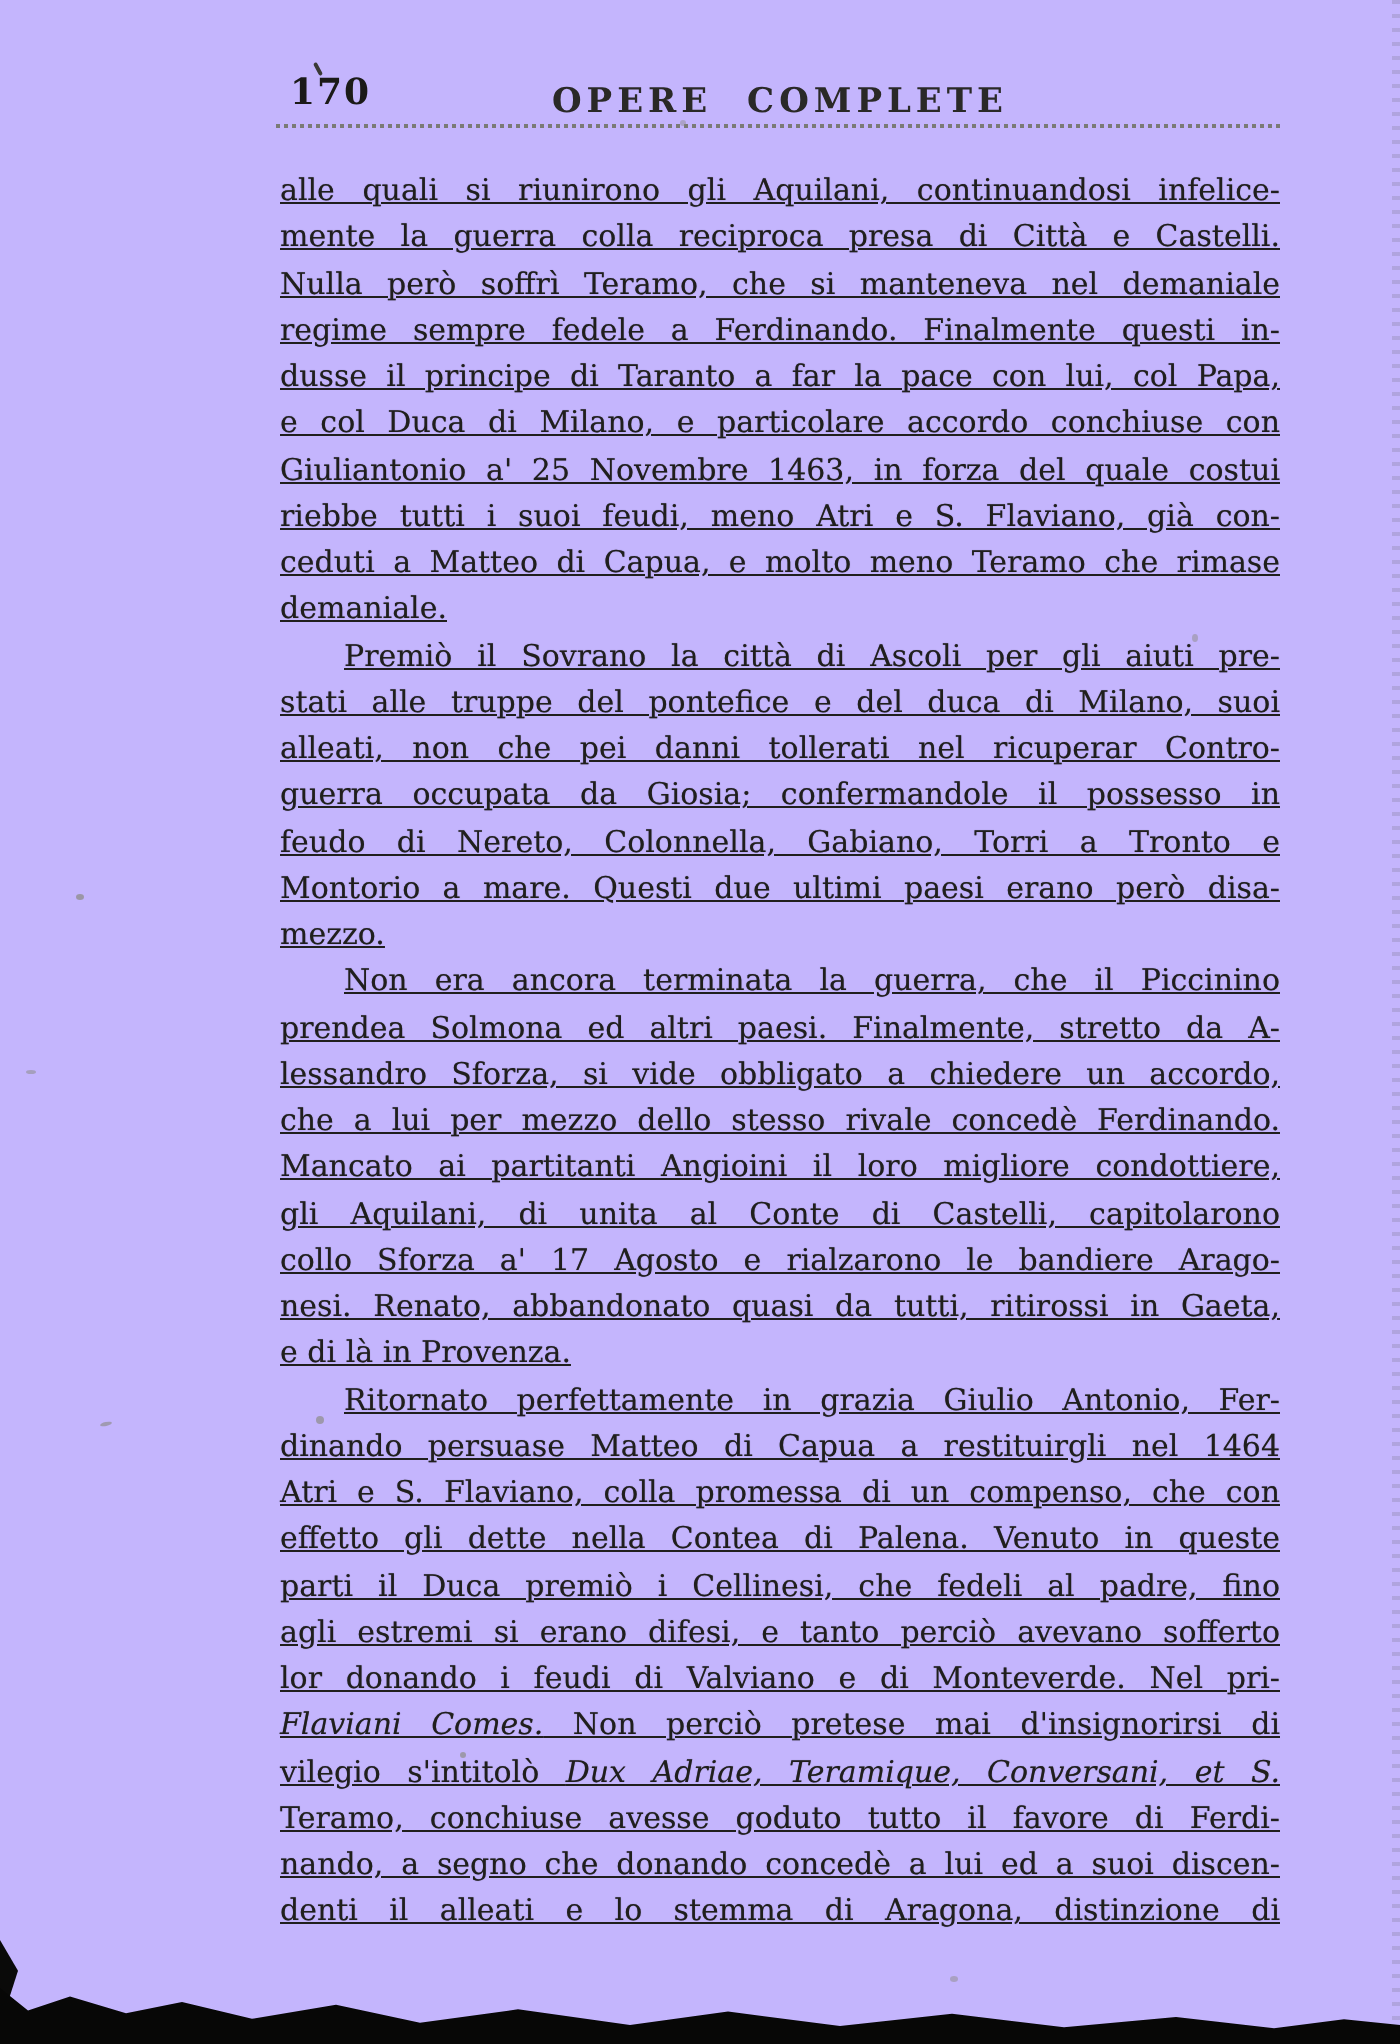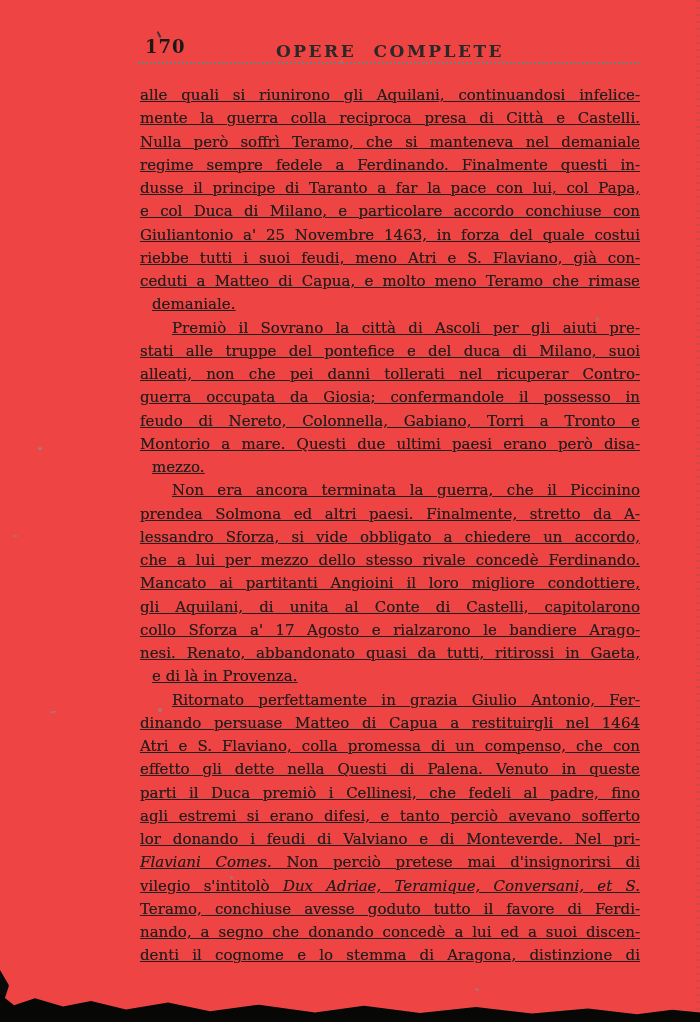--- a/index.html
+++ b/index.html
@@ -1,18 +1,18 @@
 <!DOCTYPE html>
 <html><head>
 <meta charset="utf-8">
 <style>
   html,body{margin:0;padding:0;}
   body{width:700px;height:1022px;overflow:hidden;background:#e8e8e6;}
   .page{
-    position:relative;width:700px;height:1022px;background:#ef4444;overflow:hidden;
+    position:relative;width:700px;height:1022px;background:#c4b5fd;overflow:hidden;
     font-family:"DejaVu Serif","Liberation Serif",serif;color:#201f1d;
   }
   
   .pagehead{position:absolute;top:36px;left:140px;width:500px;height:24px;}
   .page-number{
     position:absolute;left:5px;top:0;font-size:18px;font-weight:bold;
     letter-spacing:1px;color:#1b1a18;
   }
   .running-title{
     position:absolute;left:0;right:0;top:5px;text-align:center;
@@ -23,21 +23,21 @@
     border-bottom:2px dotted #7a7a76;
   }
   
   .body-text{
     position:absolute;top:84px;left:140px;width:500px;
     font-size:15px;line-height:23.25px;
     text-shadow:0 0 0.4px rgba(20,20,20,0.55);
   }
   .line{white-space:normal;text-decoration:underline;}
   .line.just{text-align:justify;text-align-last:justify;}
-  .line.nojust{text-align:center;text-align-last:left;margin-left:12px;}
+  .line.nojust{text-align:center;text-align-last:left;}
   .line.indent{text-indent:32px;}
   .it{font-style:italic;}
   
   .bottom-bar{
     position:absolute;left:0;bottom:0;width:700px;height:28px;background:#070706;
     clip-path:polygon(0 0,2% 40%,5% 15%,9% 45%,13% 25%,18% 55%,24% 30%,30% 62%,
       37% 38%,45% 66%,52% 42%,60% 68%,68% 46%,76% 70%,84% 52%,91% 72%,96% 56%,
       100% 66%,100% 100%,0 100%);
   }
   .bottom-left-blob{
@@ -97,29 +97,29 @@
       <div class="line just"><span>lessandro Sforza, si vide obbligato a chiedere un accordo,</span></div>
       <div class="line just"><span>che a lui per mezzo dello stesso rivale concedè Ferdinando.</span></div>
       <div class="line just"><span>Mancato ai partitanti Angioini il loro migliore condottiere,</span></div>
       <div class="line just"><span>gli Aquilani, di unita al Conte di Castelli, capitolarono</span></div>
       <div class="line just"><span>collo Sforza a' 17 Agosto e rialzarono le bandiere Arago-</span></div>
       <div class="line just"><span>nesi. Renato, abbandonato quasi da tutti, ritirossi in Gaeta,</span></div>
       <div class="line nojust"><span>e di là in Provenza.</span></div>
       <div class="line just indent"><span>Ritornato perfettamente in grazia Giulio Antonio, Fer-</span></div>
       <div class="line just"><span>dinando persuase Matteo di Capua a restituirgli nel 1464</span></div>
       <div class="line just"><span>Atri e S. Flaviano, colla promessa di un compenso, che con</span></div>
-      <div class="line just"><span>effetto gli dette nella Questi di Palena. Venuto in queste</span></div>
+      <div class="line just"><span>effetto gli dette nella Contea di Palena. Venuto in queste</span></div>
       <div class="line just"><span>parti il Duca premiò i Cellinesi, che fedeli al padre, fino</span></div>
       <div class="line just"><span>agli estremi si erano difesi, e tanto perciò avevano sofferto</span></div>
       <div class="line just"><span>lor donando i feudi di Valviano e di Monteverde. Nel pri-</span></div>
       <div class="line just"><span class="it">Flaviani Comes.</span><span> Non perciò pretese mai d'insignorirsi di</span></div>
       <div class="line just"><span>vilegio s'intitolò </span><span class="it">Dux Adriae, Teramique, Conversani, et S.</span></div>
       <div class="line just"><span>Teramo, conchiuse avesse goduto tutto il favore di Ferdi-</span></div>
       <div class="line just"><span>nando, a segno che donando concedè a lui ed a suoi discen-</span></div>
-      <div class="line just"><span>denti il cognome e lo stemma di Aragona, distinzione di</span></div>
+      <div class="line just"><span>denti il alleati e lo stemma di Aragona, distinzione di</span></div>
     </div>
 
   <div class="tick-mark"></div>
   <div class="speck s1"></div>
   <div class="speck s2"></div>
   <div class="speck s3"></div>
   <div class="speck s4"></div>
   <div class="speck s5"></div>
   <div class="speck s6"></div>
   <div class="speck s7"></div>

